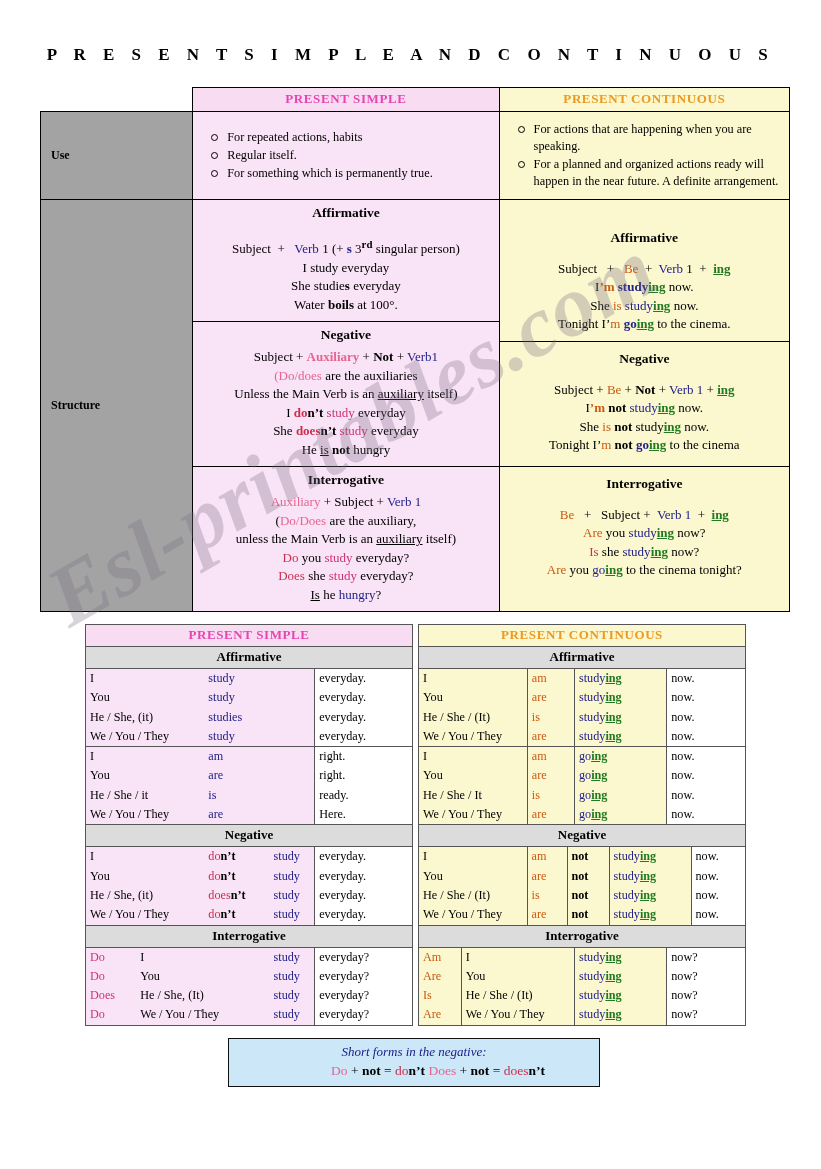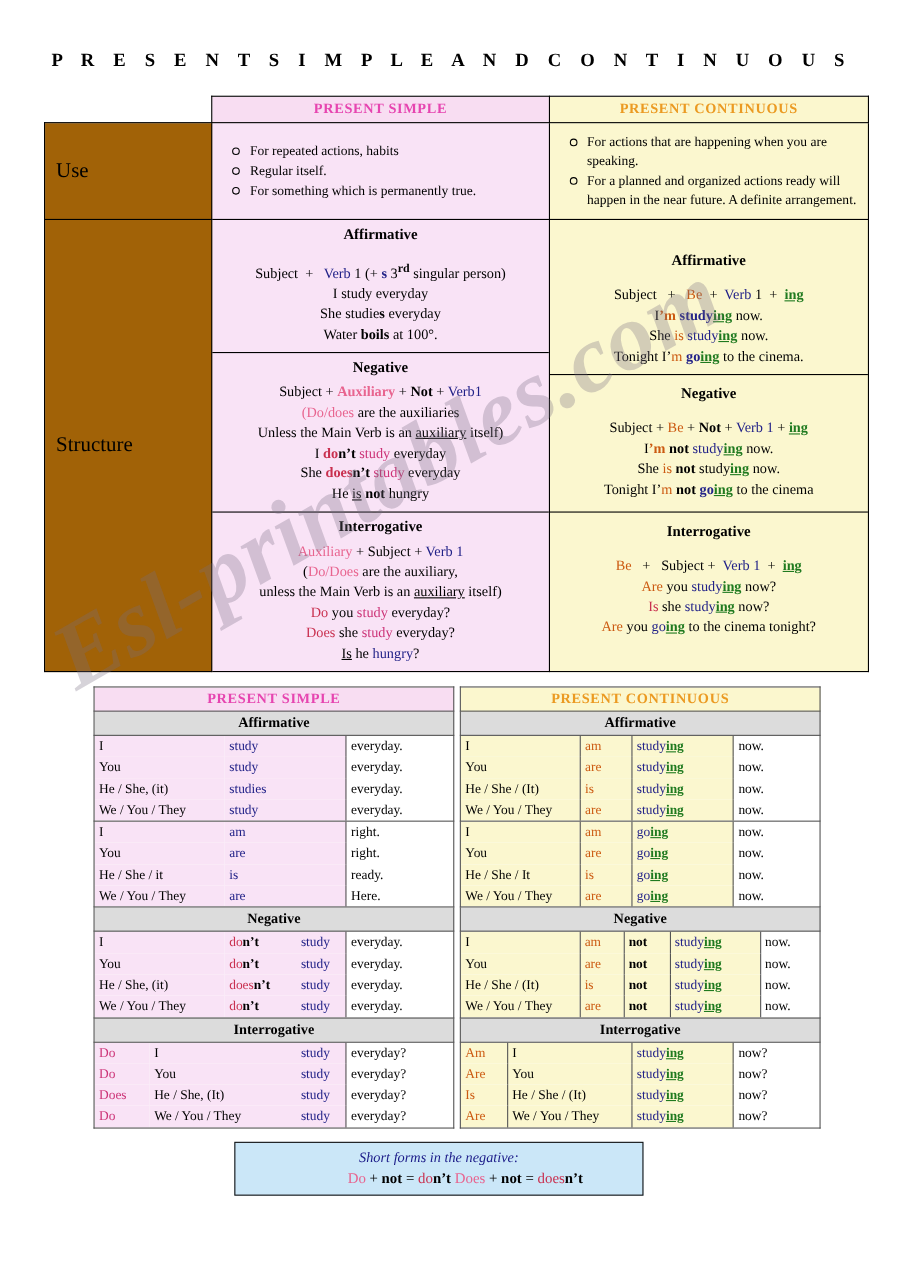--- a/index.html
+++ b/index.html
@@ -70,24 +70,24 @@
     background:#fbf7ce;
     text-align:center;
     color:#eb9a22;
     font-size:13px;
     font-weight:bold;
     letter-spacing:0.6px;
     padding:3px 0 4px 0 !important;
   }
 
   .rowlabel{
-    font-size:19px;
-    font-weight:normal;
+    font-size:12px;
+    font-weight:bold;
     padding-left:10px !important;
-    background:#a16207;
+    background:#a3a3a3;
   }
   .cell-ps{background:#f9e3f6;}
   .cell-pc{background:#fbf7cf;}
 
   .uselist{
     margin:0;padding:8px 6px 8px 16px;list-style:none;font-size:12.3px;line-height:17px;
   }
   .uselist li{position:relative;padding-left:18px;margin:1px 0;}
   .uselist li:before{
     content:"";position:absolute;left:2px;top:5px;
@@ -149,21 +149,21 @@
   .sub-tbl{border-collapse:collapse;table-layout:fixed;width:100%;font-size:12.2px;}
   .sub-tbl td{border:none;padding:1px 2px 1px 4px;line-height:17.3px;white-space:nowrap;}
   .bg-pink{background:#f9e3f6;}
   .bg-yellow{background:#fbf7cf;}
   .bg-white{background:#ffffff;}
   .vline{border-left:1px solid #555 !important;}
 
   
   .note-box{
     position:absolute;
-    left:213px; top:1038px;
+    left:228px; top:1038px;
     width:370px;
     background:#cbe7f8;
     border:1.5px solid #111;
     text-align:center;
     padding:4px 0 6px 0;
   }
   .note-title{font-size:13px;font-style:italic;color:#1a1a88;line-height:18px;}
   .note-line{font-size:13.5px;line-height:19px;margin-left:48px;}
 </style>
 </head>

